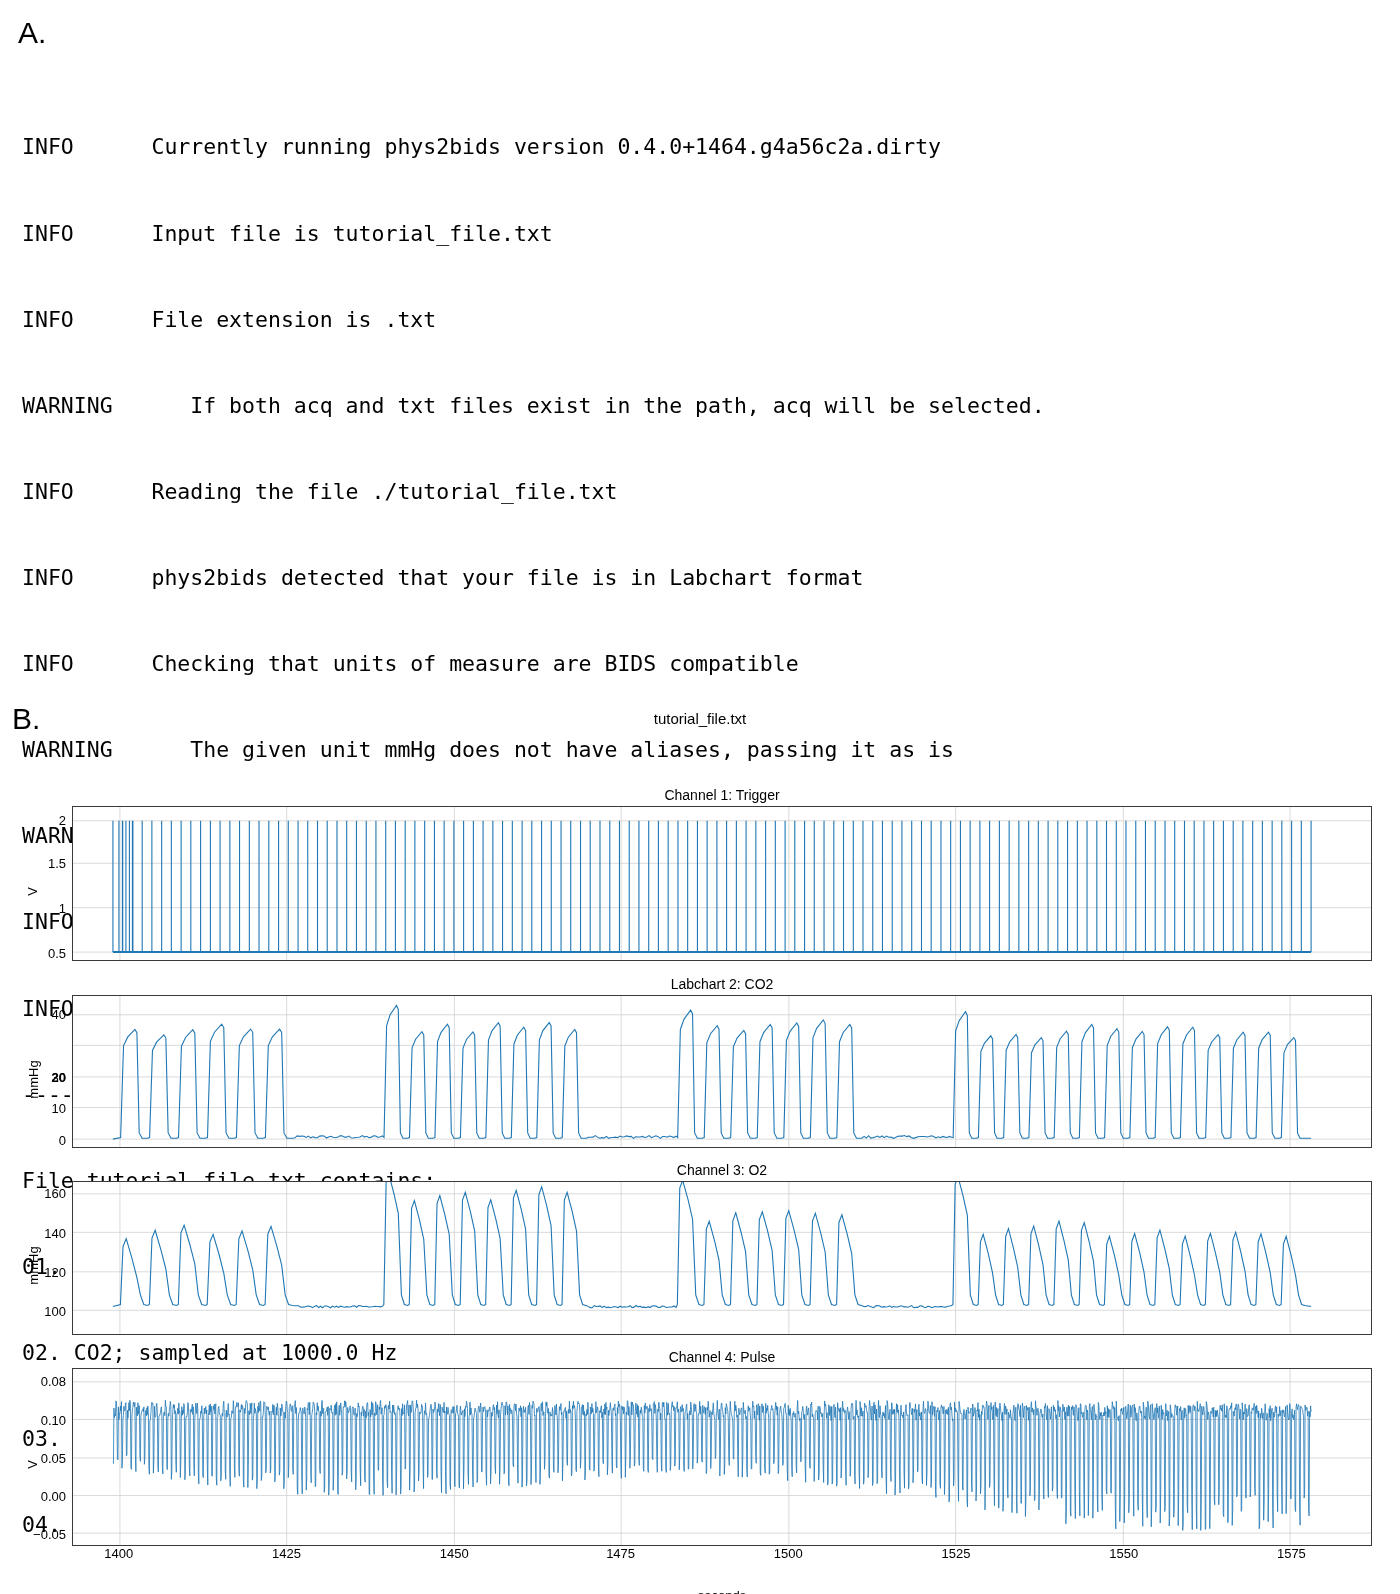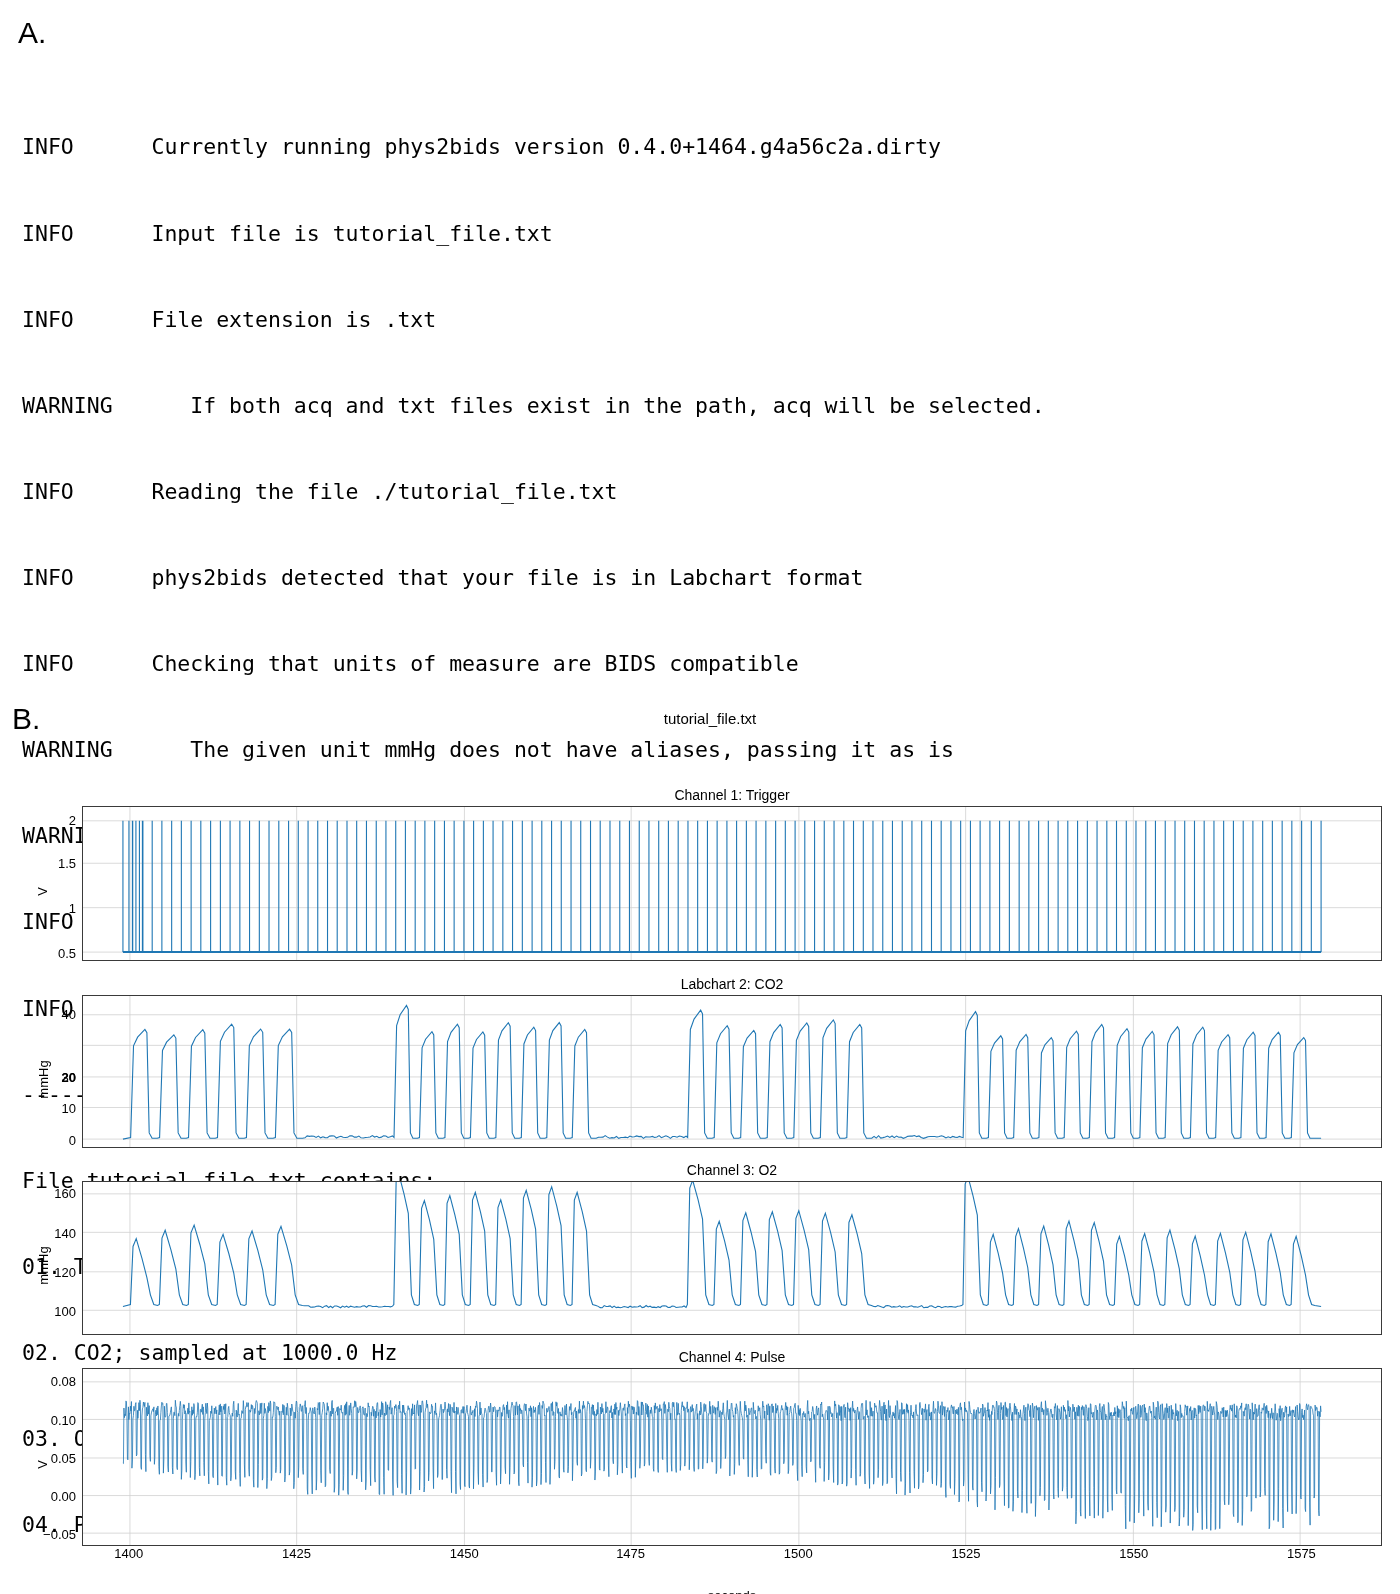--- a/index.html
+++ b/index.html
@@ -34,21 +34,21 @@
     font-size: 21.5px;
     line-height: 28.7px;
     white-space: pre;
     color: #000;
   }
   .log-line { white-space: pre; }
 
   
   #figure {
     position: absolute;
-    left: 10px;
+    left: 0;
     top: 700px;
     width: 1270px;
     height: 894px;
   }
   #fig-title {
     position: absolute;
     top: 10px;
     left: 0;
     width: 1400px;
     text-align: center;

